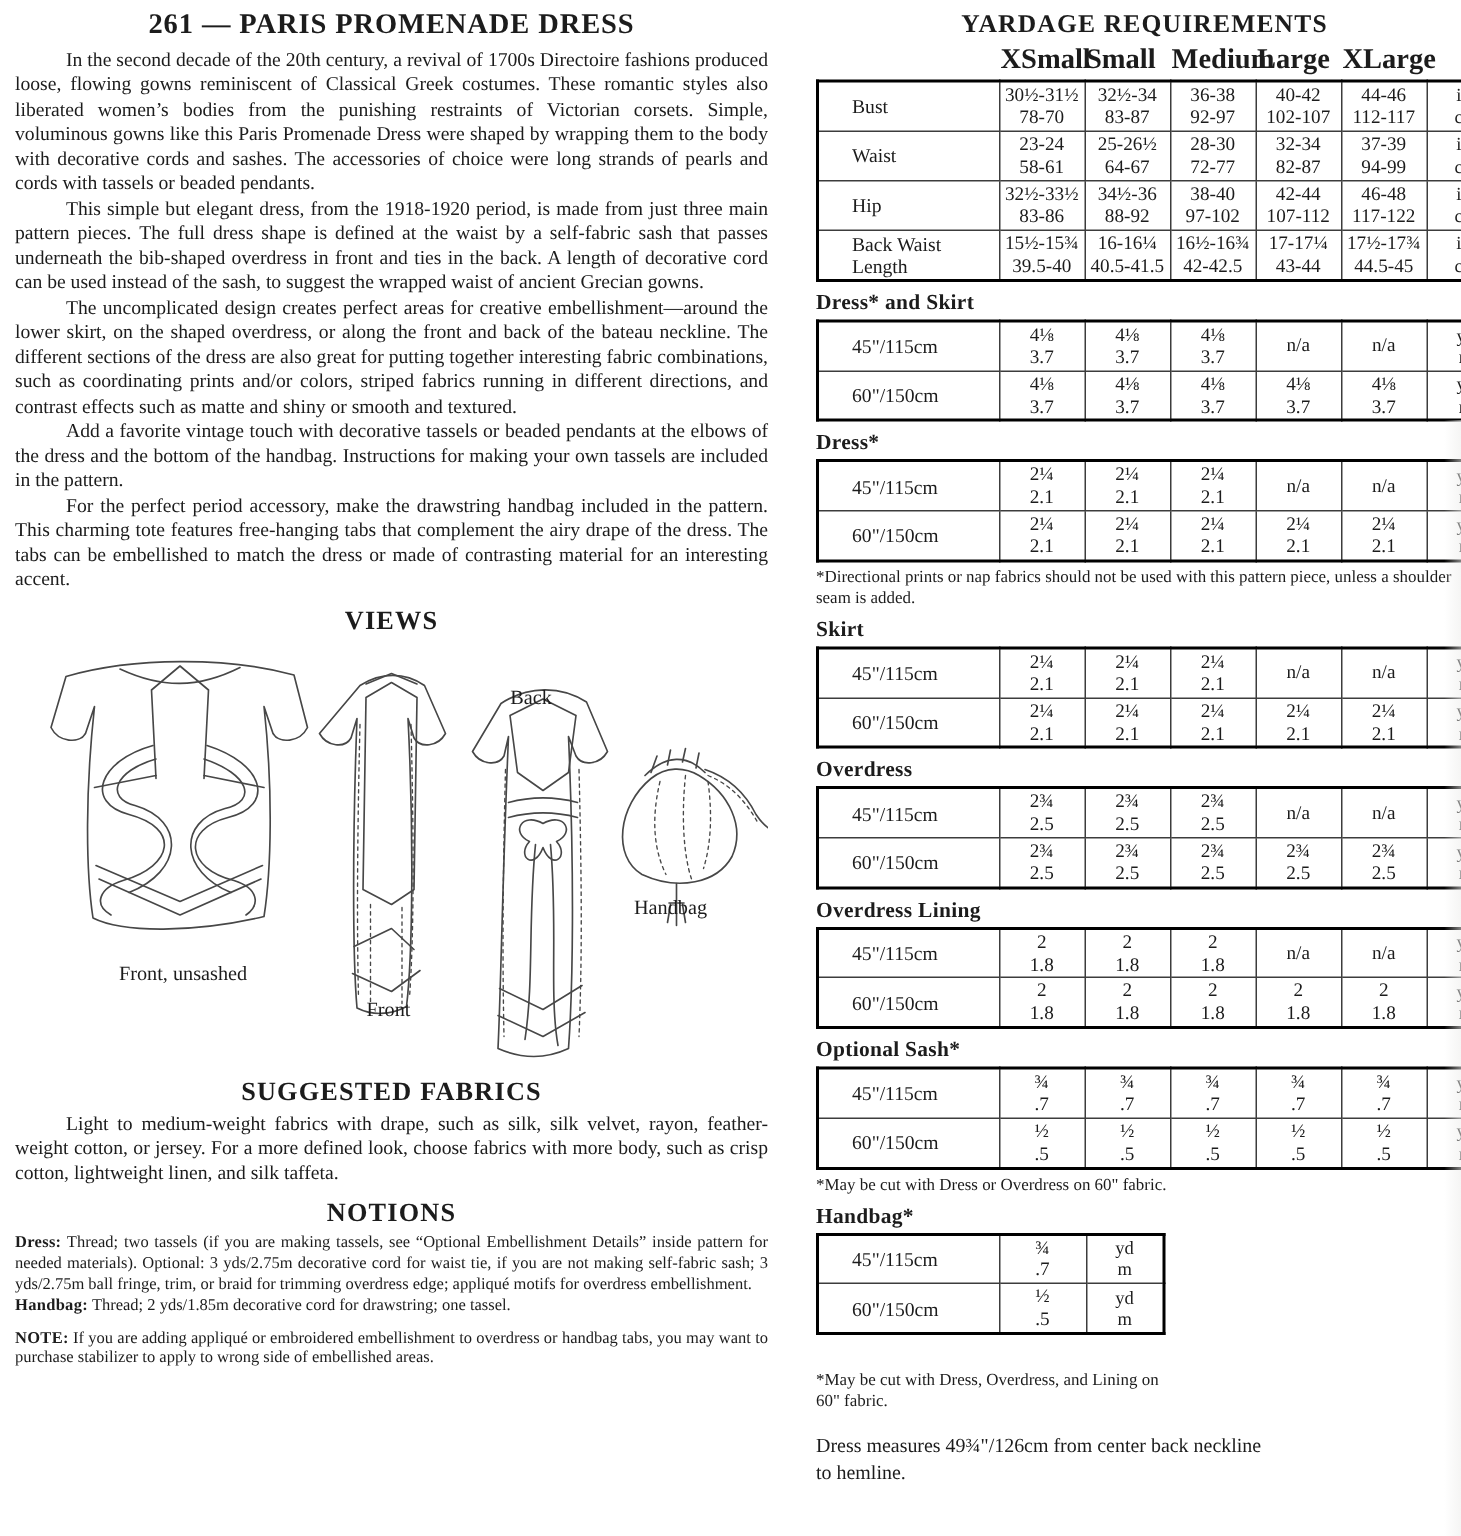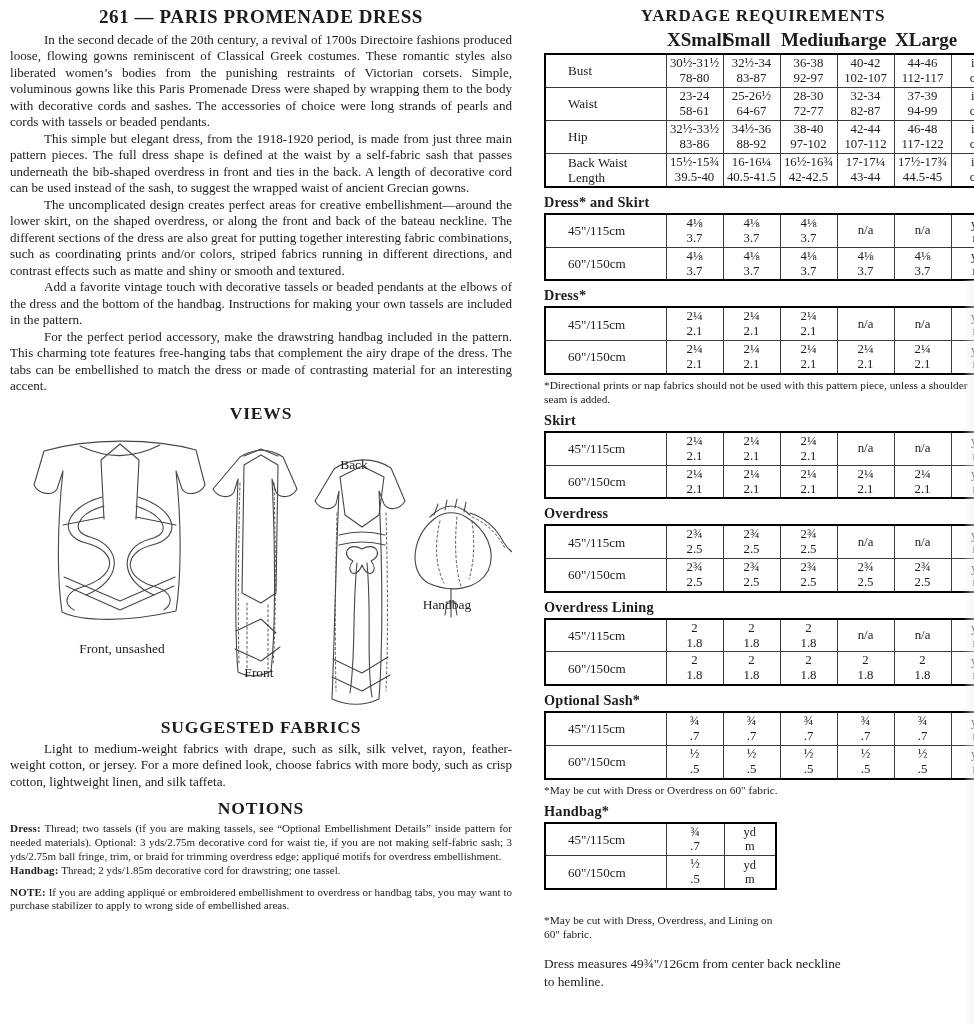--- a/index.html
+++ b/index.html
@@ -167,21 +167,21 @@
       <div class="szh">Large</div>
       <div class="szh">XLarge</div>
       <div class="sp"></div>
     </div>
   <table class="meas">
       <tbody>
         <tr>
           <td class="lbl">Bust</td>
           <td class="val">
             <span class="l1">30½-31½</span>
-            <span class="l2">78-80</span>
+            <span class="l2">78-70</span>
           </td>
           <td class="val">
             <span class="l1">32½-34</span>
             <span class="l2">83-87</span>
           </td>
           <td class="val">
             <span class="l1">36-38</span>
             <span class="l2">92-97</span>
           </td>
           <td class="val">

